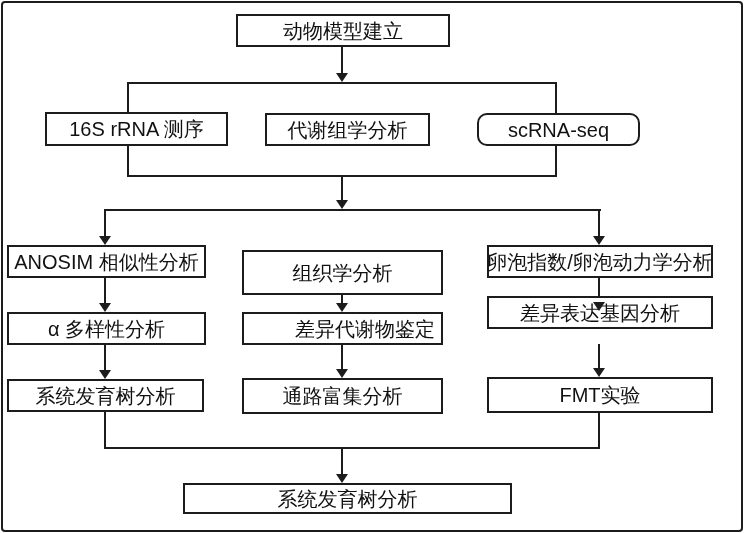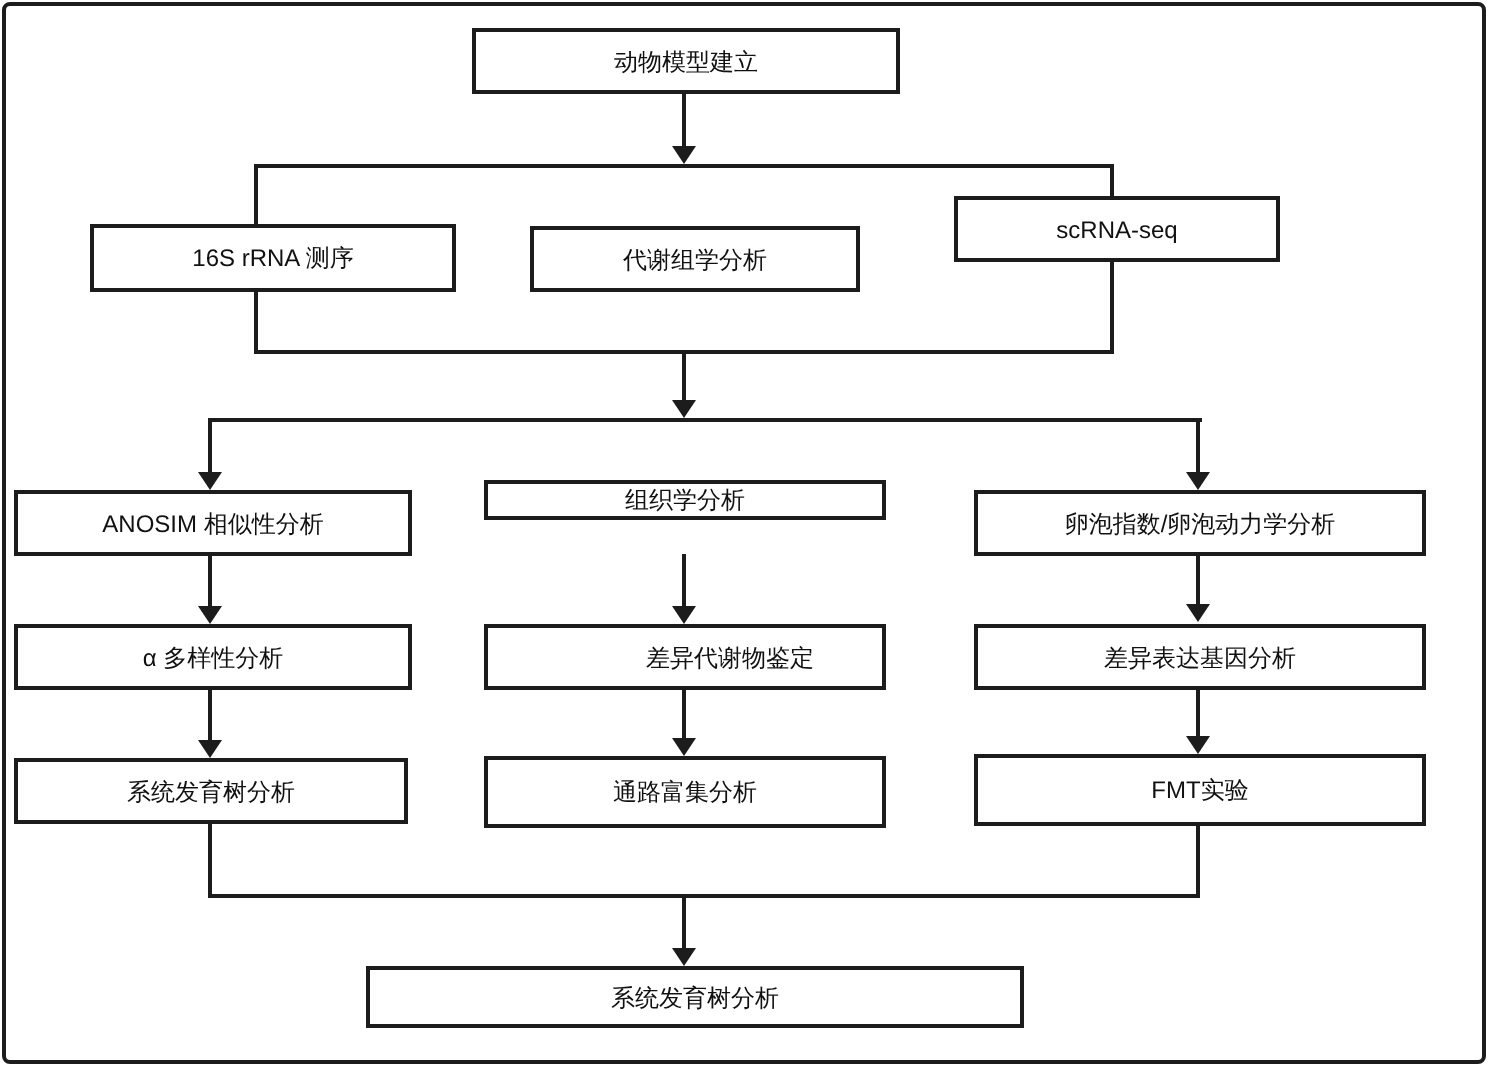--- a/index.html
+++ b/index.html
@@ -7,21 +7,21 @@
     position:relative;width:744px;height:533px;background:#ffffff;overflow:hidden;
     font-family:"Liberation Sans","DejaVu Sans",sans-serif;color:#111111;
   }
   .frame{
     position:absolute;left:1px;top:1px;width:738px;height:527px;
     border:2px solid #1c1c1c;border-radius:4px;pointer-events:none;
   }
   .node{
     position:absolute;box-sizing:border-box;background:#ffffff;
     border:2px solid #1c1c1c;display:flex;align-items:center;justify-content:center;
-    font-size:12px;line-height:1;white-space:nowrap;z-index:2;
+    font-size:20px;line-height:1;white-space:nowrap;z-index:2;
   }
   .panel{
     position:absolute;box-sizing:border-box;background:#ffffff;
     border:2px solid #1c1c1c;z-index:1;
   }
   .vline{position:absolute;width:2px;background:#1c1c1c;z-index:0;}
   .hline{position:absolute;height:2px;background:#1c1c1c;z-index:0;}
   .ah{
     position:absolute;width:0;height:0;z-index:3;
     border-left:6px solid transparent;border-right:6px solid transparent;
@@ -37,56 +37,56 @@
 
   <div class="node" style="left:236px;top:14px;width:214px;height:33px;">动物模型建立</div>
 
   <div class="vline" style="left:341px;top:47px;height:27px;"></div>
   <div class="ah" style="left:336px;top:73px;"></div>
 
   <div class="panel" style="left:127px;top:82px;width:430px;height:95px;"></div>
 
   <div class="node" style="left:45px;top:112px;width:183px;height:34px;">16S rRNA 测序</div>
   <div class="node" style="left:265px;top:113px;width:165px;height:33px;">代谢组学分析</div>
-  <div class="node" style="left:477px;top:98px;width:163px;height:33px;">scRNA-seq</div>
+  <div class="node" style="left:477px;top:113px;width:163px;height:33px;border-radius:10px;">scRNA-seq</div>
 
   <div class="vline" style="left:341px;top:177px;height:25px;"></div>
   <div class="ah" style="left:336px;top:200px;"></div>
 
   <div class="hline" style="left:104px;top:209px;width:497px;"></div>
   <div class="vline" style="left:104px;top:209px;height:28px;"></div>
   <div class="ah" style="left:99px;top:236px;"></div>
   <div class="vline" style="left:598px;top:209px;height:28px;"></div>
   <div class="ah" style="left:593px;top:236px;"></div>
 
   <div class="node" style="left:7px;top:245px;width:199px;height:33px;">ANOSIM 相似性分析</div>
   <div class="vline" style="left:104px;top:278px;height:26px;"></div>
   <div class="ah" style="left:99px;top:303px;"></div>
 
   <div class="node" style="left:7px;top:312px;width:199px;height:33px;">α 多样性分析</div>
   <div class="vline" style="left:104px;top:345px;height:26px;"></div>
   <div class="ah" style="left:99px;top:370px;"></div>
 
   <div class="node" style="left:7px;top:379px;width:197px;height:33px;">系统发育树分析</div>
 
-  <div class="node" style="left:242px;top:240px;width:201px;height:20px;">组织学分析</div>
+  <div class="node" style="left:242px;top:250px;width:201px;height:45px;">组织学分析</div>
   <div class="vline" style="left:341px;top:277px;height:27px;"></div>
   <div class="ah" style="left:336px;top:303px;"></div>
 
   <div class="node" style="left:242px;top:312px;width:201px;height:33px;padding-left:45px;">差异代谢物鉴定</div>
   <div class="vline" style="left:341px;top:345px;height:25px;"></div>
   <div class="ah" style="left:336px;top:369px;"></div>
 
   <div class="node" style="left:242px;top:378px;width:201px;height:36px;text-align:right;">通路富集分析</div>
 
   <div class="node" style="left:487px;top:245px;width:226px;height:33px;">卵泡指数/卵泡动力学分析</div>
   <div class="vline" style="left:598px;top:278px;height:25px;"></div>
   <div class="ah" style="left:593px;top:302px;"></div>
 
-  <div class="node" style="left:487px;top:312px;width:226px;height:33px;">差异表达基因分析</div>
+  <div class="node" style="left:487px;top:296px;width:226px;height:33px;">差异表达基因分析</div>
   <div class="vline" style="left:598px;top:344px;height:25px;"></div>
   <div class="ah" style="left:593px;top:368px;"></div>
 
   <div class="node" style="left:487px;top:377px;width:226px;height:36px;">FMT实验</div>
 
   <div class="vline" style="left:104px;top:412px;height:37px;"></div>
   <div class="vline" style="left:598px;top:413px;height:36px;"></div>
   <div class="hline" style="left:104px;top:447px;width:496px;"></div>
   <div class="vline" style="left:341px;top:449px;height:25px;"></div>
   <div class="ah" style="left:336px;top:474px;"></div>

